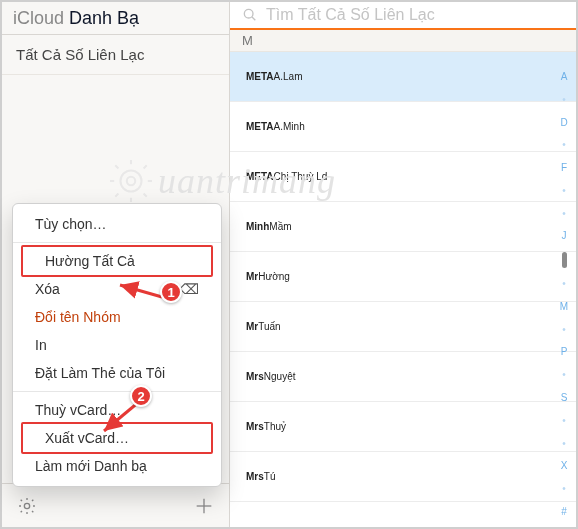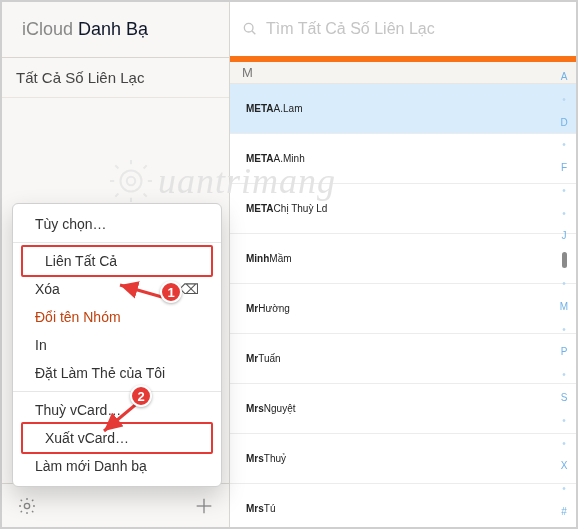--- a/index.html
+++ b/index.html
@@ -23,25 +23,25 @@
   
   .sidebar {
     width: 228px;
     background: #f8f7f5;
     border-right: 1px solid #d9d6d2;
     display: flex;
     flex-direction: column;
     position: relative;
   }
   .sb-header {
-    height: 56px;
+    height: 33px;
     border-bottom: 1px solid #d9d6d2;
     display: flex;
     align-items: center;
-    padding: 0 20px;
+    padding: 0 11px;
     font-size: 18px;
     font-weight: 400;
     color: #888;
   }
   .sb-header .accent { color: #0f172a; font-weight: 400; }
   .sb-row {
     height: 40px;
     display: flex;
     align-items: center;
     padding: 0 14px;
@@ -115,22 +115,22 @@
     pointer-events: none;
   }
   
   .main {
     flex: 1;
     display: flex;
     flex-direction: column;
     position: relative;
   }
   .search {
-    height: 60px;
-    border-bottom: 6px solid #f97316;
+    height: 28px;
+    border-bottom: 2px solid #f97316;
     display: flex;
     align-items: center;
     padding: 0 12px;
     gap: 8px;
     color: #b8b8b8;
   }
   .search input {
     border: none;
     outline: none;
     font-size: 16px;
@@ -216,21 +216,21 @@
     <div class="sb-row">
       <span>Tất Cả Số Liên Lạc</span>
     </div>
 
     <div class="ctx">
       <div class="mi">
           <span>Tùy chọn…</span>
         </div>
       <div class="sep"></div>
       <div class="mi hl-box">
-          <span>Liên Tất Cả</span>
+          <span>Hường Tất Cả</span>
         </div>
       <div class="mi">
         <span>Xóa</span>
         <span class="del-icon">⌫</span>
       </div>
       <div class="mi disabled">
           <span>Đổi tên Nhóm</span>
         </div>
       <div class="mi">
           <span>In</span>

